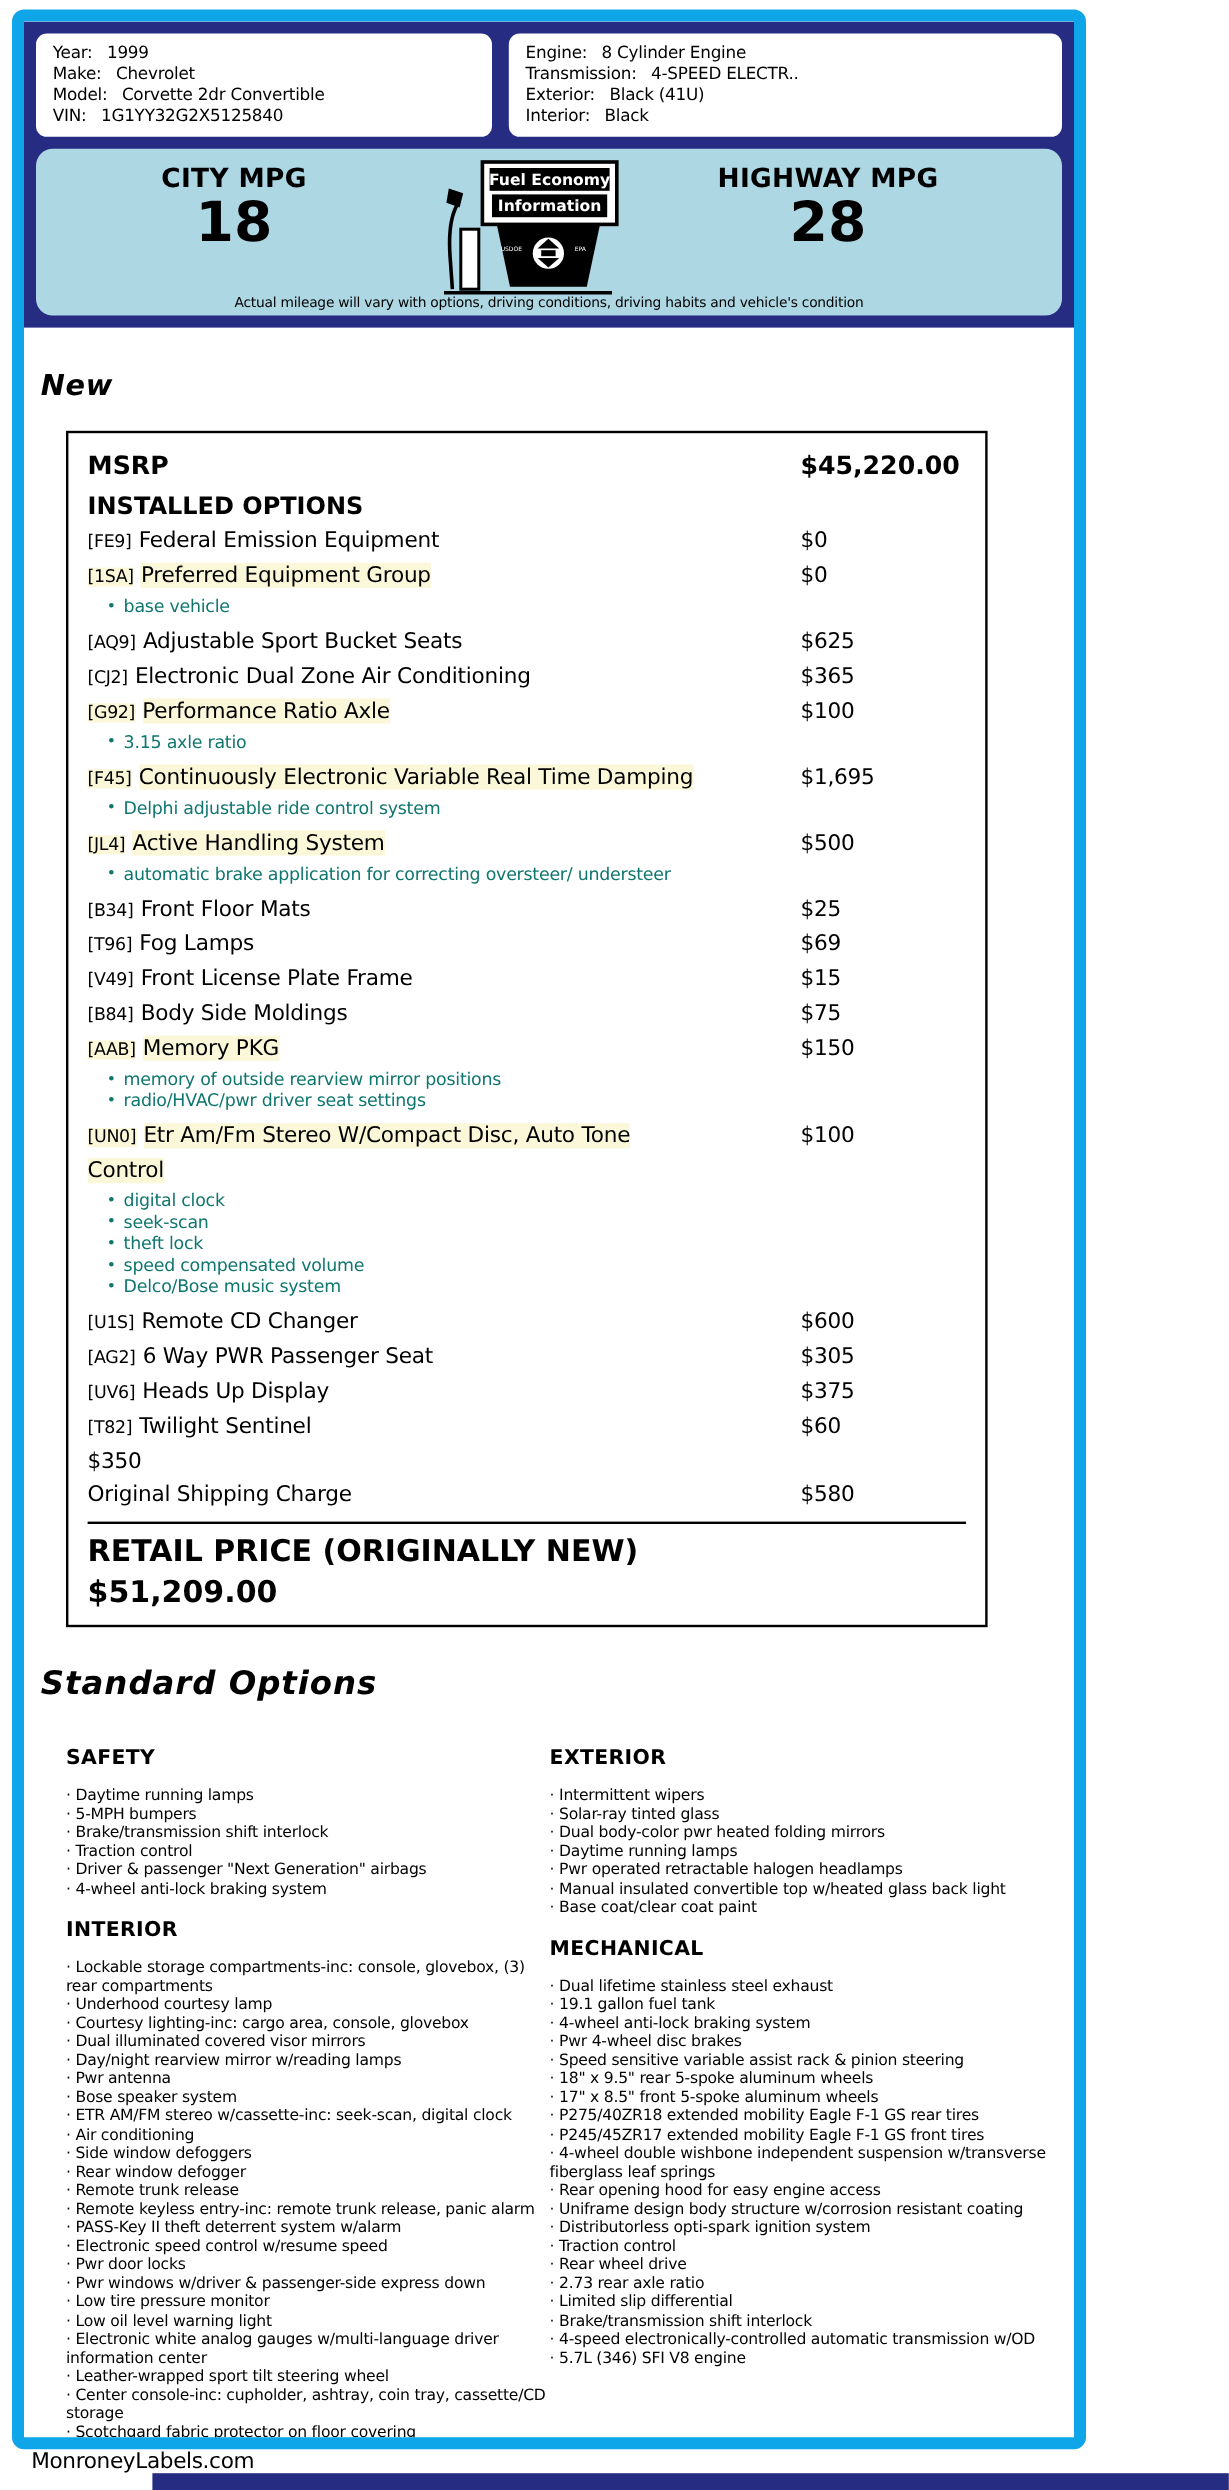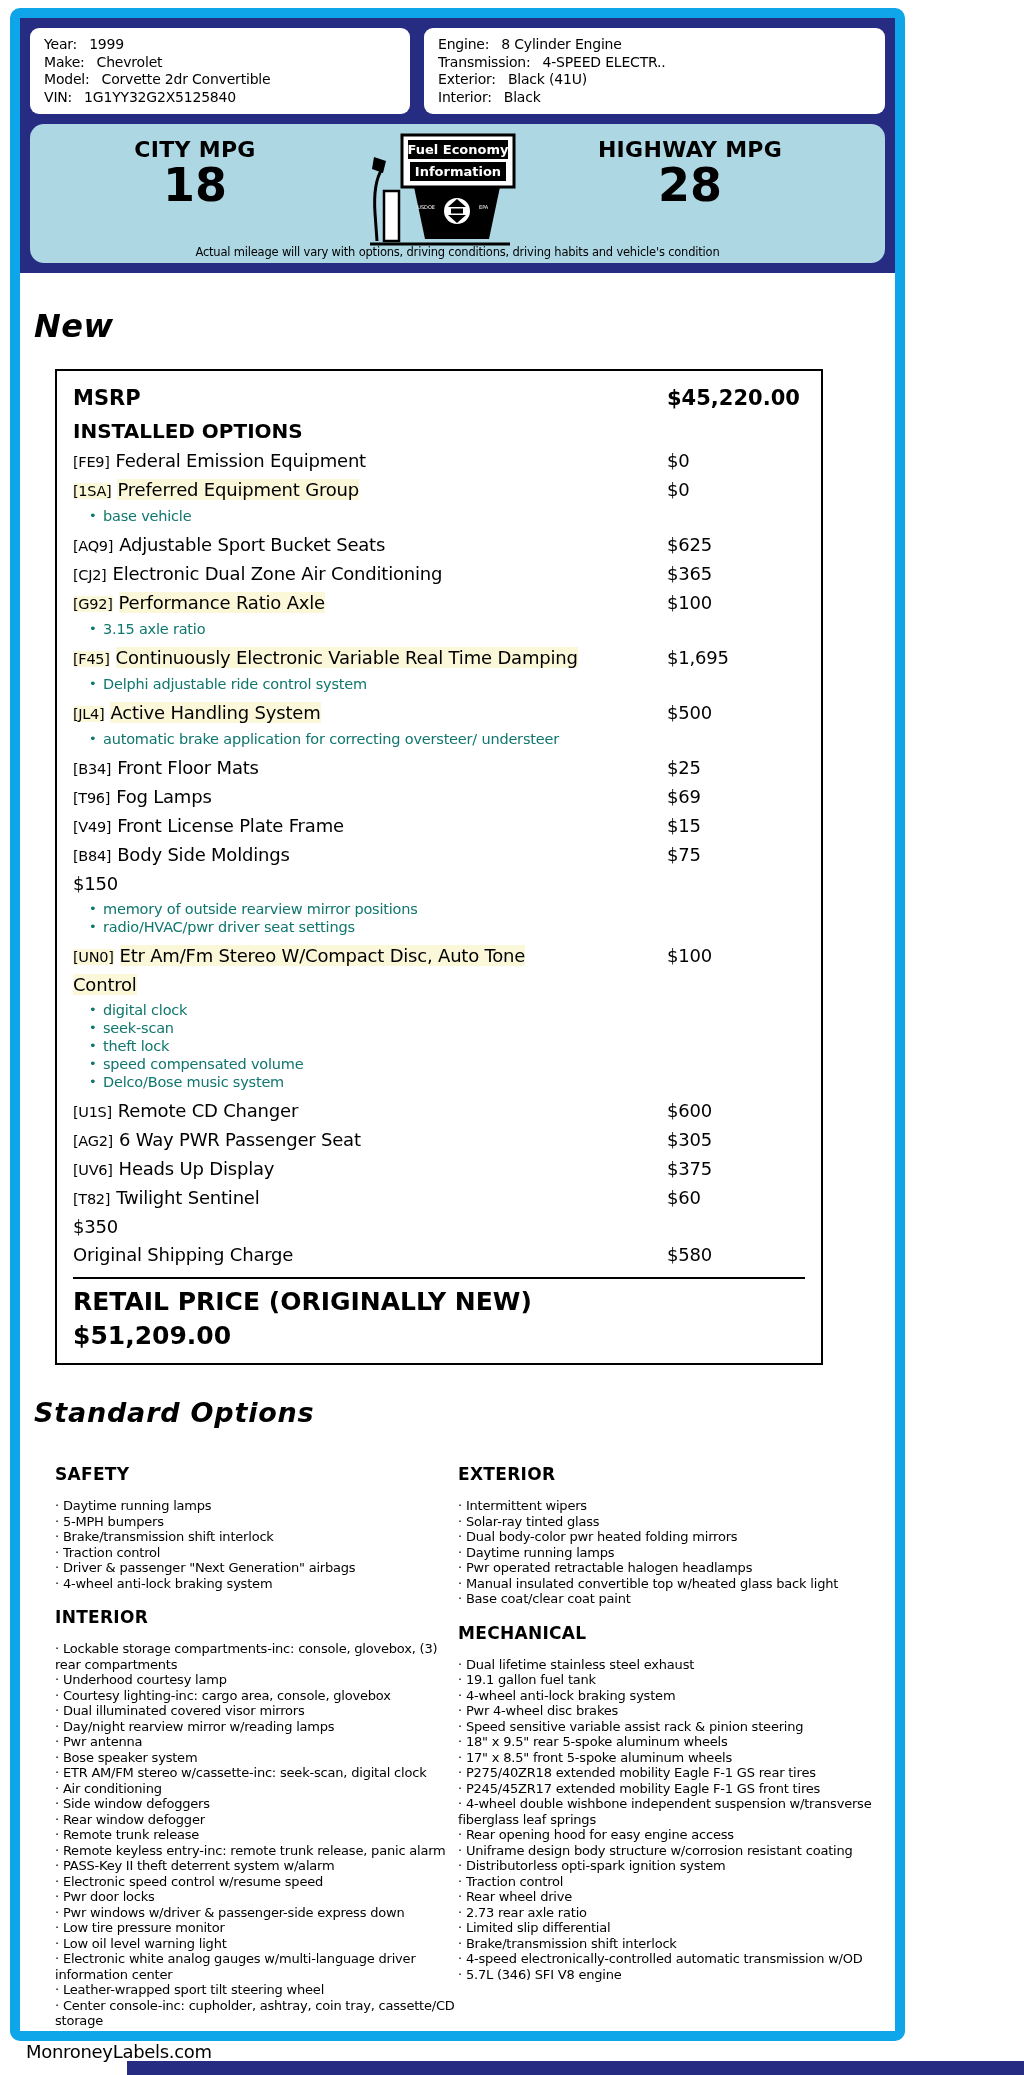--- a/index.html
+++ b/index.html
@@ -24,21 +24,21 @@
   .mpg{background:#aed7e4;border-radius:14px;margin-top:10px;height:126px;position:relative;
        display:flex;align-items:flex-start;padding-top:13px;}
   .mpg-block{text-align:center;}
   .mpg-city{width:330px;}
   .mpg-hwy{width:340px;}
   .mpg-label{font-size:22px;font-weight:bold;letter-spacing:0.3px;}
   .mpg-num{font-size:46px;font-weight:bold;line-height:46px;}
   .pump{width:160px;margin-top:-4px;}
   .mpg-disc{position:absolute;bottom:4px;left:0;right:0;text-align:center;font-size:11.5px;letter-spacing:-0.2px;}
   
-  .new-heading{font-style:italic;font-weight:bold;font-size:32px;margin:34px 0 24px 14px;letter-spacing:0.5px;}
+  .new-heading{font-style:italic;font-weight:bold;font-size:24px;margin:34px 0 24px 14px;letter-spacing:0.5px;}
   .opt-box{margin:0 72px 0 35px;border:2px solid #000;padding:10px 16px;}
   .msrp-row,.retail-row{display:flex;font-weight:bold;font-size:21px;line-height:34px;}
   .inst-row{font-weight:bold;font-size:20px;line-height:32px;}
   .opt-main{width:594px;}
   .opt-price{flex:1;}
   .opt-row{display:flex;font-size:18px;line-height:28px;letter-spacing:-0.2px;}
   .opt-code{font-size:14.5px;margin-right:6px;letter-spacing:-0.3px;}
   .opt-name{white-space:pre-line;}
   .opt-row.hl .opt-code,.opt-row.hl .opt-name{background:#fbf8da;}
   .opt-row .opt-price{font-size:18px;}
@@ -172,20 +172,21 @@
         </div>
         <div class="opt-row">
           <div class="opt-main"><span class="opt-code">[V49]</span><span class="opt-name">Front License Plate Frame</span></div>
           <div class="opt-price">$15</div>
         </div>
         <div class="opt-row">
           <div class="opt-main"><span class="opt-code">[B84]</span><span class="opt-name">Body Side Moldings</span></div>
           <div class="opt-price">$75</div>
         </div>
         <div class="opt-row hl">
+          <div class="opt-main"><span class="opt-code">[AAB]</span><span class="opt-name">Memory PKG</span></div>
           <div class="opt-price">$150</div>
         </div>
         <div class="bullets">
           <div class="bullet">memory of outside rearview mirror positions</div>
           <div class="bullet">radio/HVAC/pwr driver seat settings</div>
         </div>
         <div class="opt-row hl">
           <div class="opt-main"><span class="opt-code">[UN0]</span><span class="opt-name">Etr Am/Fm Stereo W/Compact Disc, Auto Tone
 Control</span></div>
           <div class="opt-price">$100</div>

